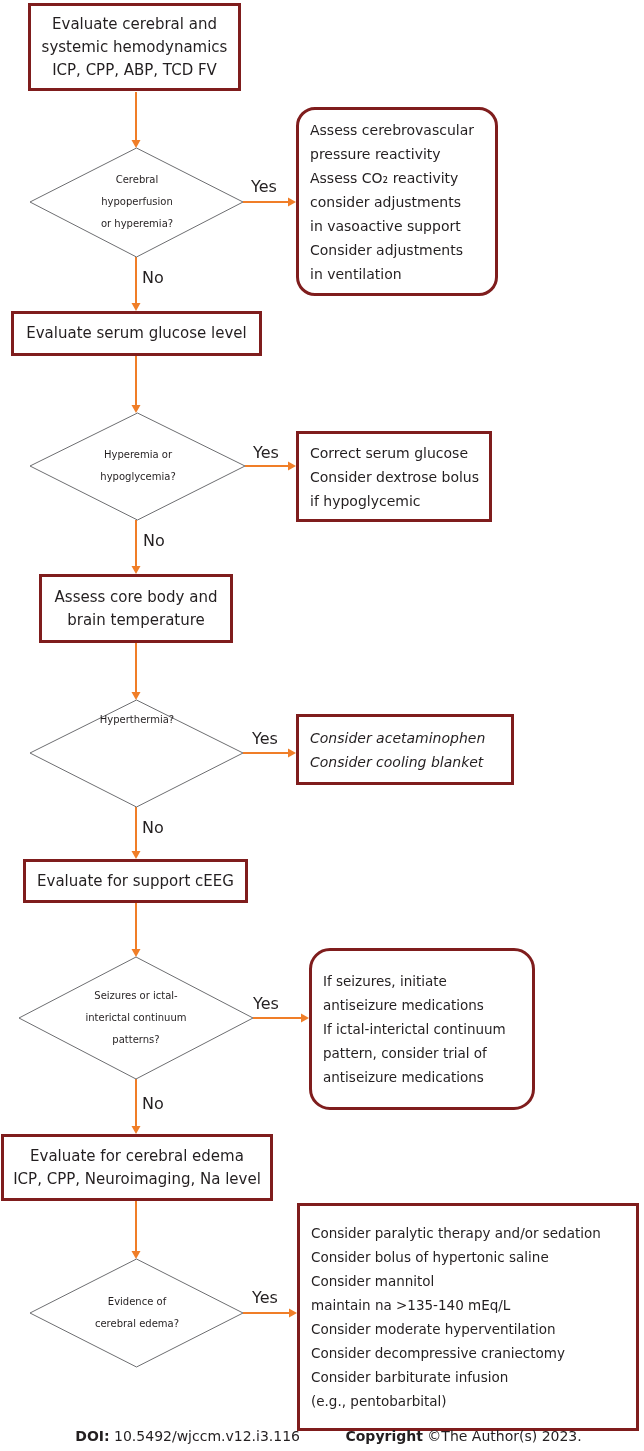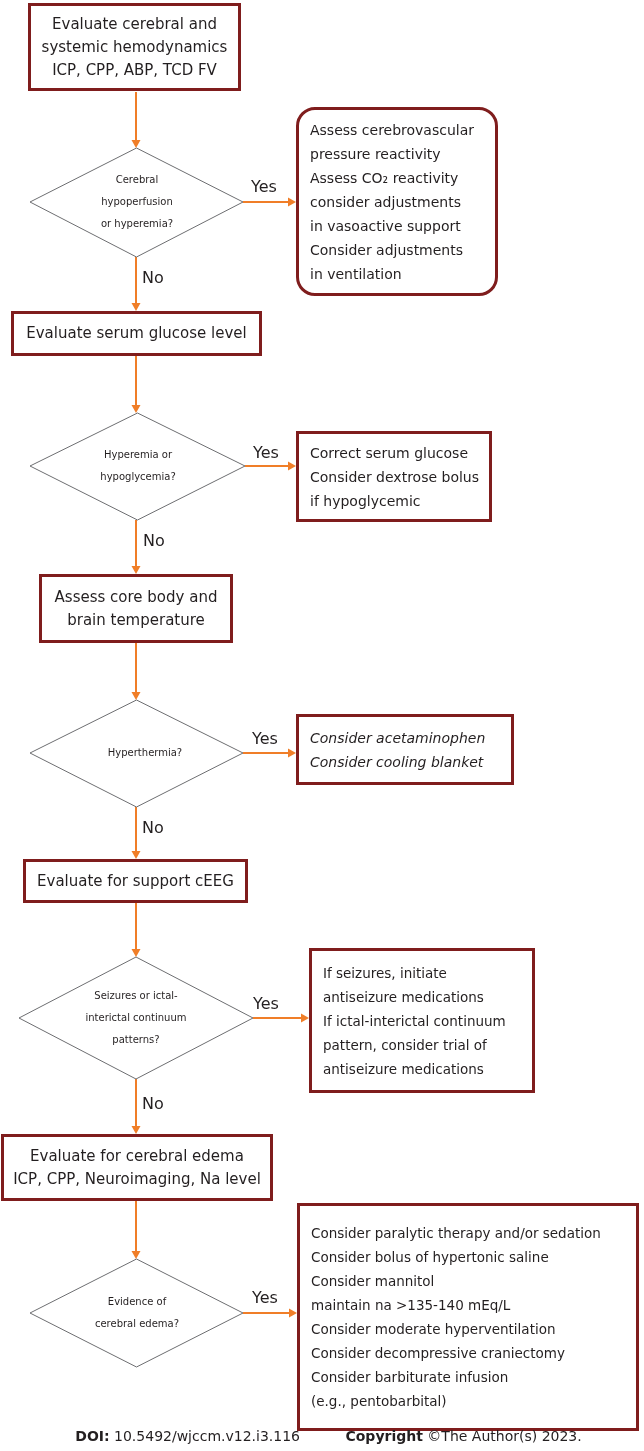--- a/index.html
+++ b/index.html
@@ -23,25 +23,25 @@
     position:absolute;transform:translate(-50%,-50%);font-size:16px;
   }
   #p1{left:28px;top:3px;width:213px;height:88px;}
   #p2{left:11px;top:311px;width:251px;height:45px;}
   #p3{left:39px;top:574px;width:194px;height:69px;}
   #p4{left:23px;top:859px;width:225px;height:44px;}
   #p5{left:1px;top:1134px;width:272px;height:67px;}
   #a1{left:296px;top:107px;width:202px;height:189px;border-radius:19px;}
   #a2{left:296px;top:419px;width:196px;height:91px;margin-top:12px;}
   #a3{left:296px;top:714px;width:218px;height:71px;font-style:italic;}
-  #a4{left:309px;top:948px;width:226px;height:145px;font-size:13.5px;}
+  #a4{left:309px;top:948px;width:226px;height:162px;font-size:13.5px;border-radius:21px;}
   #a5{left:297px;top:1203px;width:342px;height:228px;font-size:13.5px;}
   #d1l{left:137px;top:202px;}
   #d2l{left:138px;top:466px;}
-  #d3l{left:137px;top:753px;margin-left:8px;}
+  #d3l{left:137px;top:720px;}
   #d4l{left:136px;top:1018px;}
   #d5l{left:137px;top:1313px;}
   #yes1{left:264px;top:186px;}
   #yes2{left:266px;top:452px;}
   #yes3{left:265px;top:738px;}
   #yes4{left:266px;top:1003px;}
   #yes5{left:265px;top:1297px;}
   #no1{left:153px;top:277px;}
   #no2{left:154px;top:540px;}
   #no3{left:153px;top:827px;}

